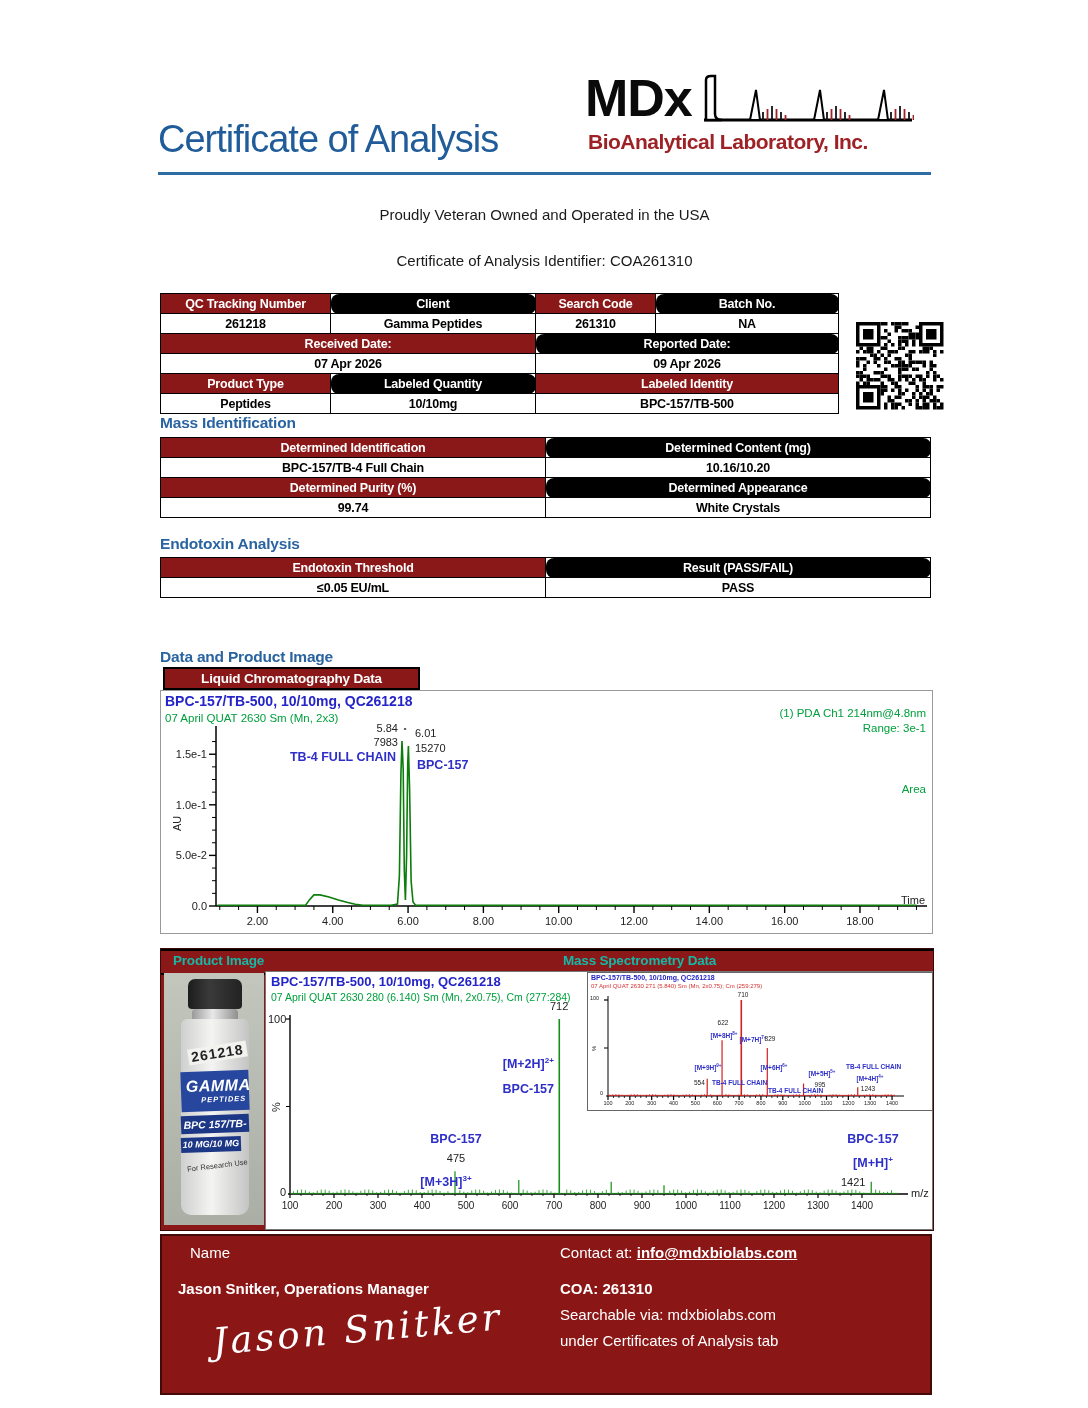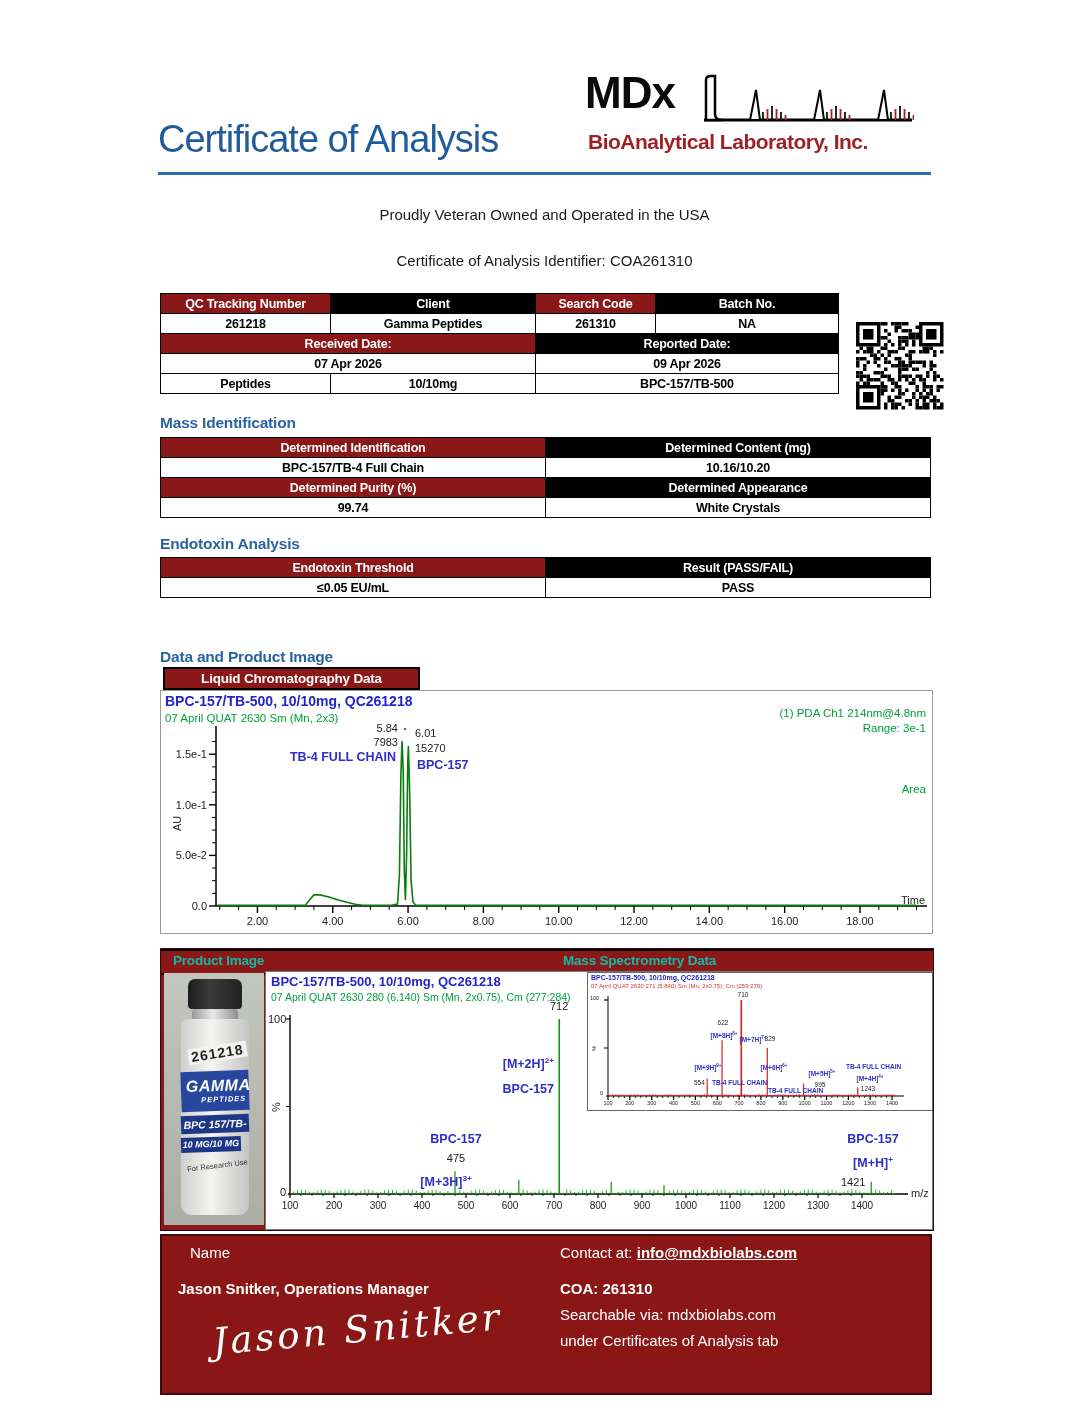--- a/index.html
+++ b/index.html
@@ -2,31 +2,31 @@
 <html><head>
 <meta charset="utf-8">
 <style>
   html,body{margin:0;padding:0;background:#ffffff;}
   body{font-family:"Liberation Sans", sans-serif; color:#111;}
   .page{position:relative;width:1088px;height:1408px;background:#fff;overflow:hidden;}
   .abs{position:absolute;}
 
   
   .doc-title{font-size:38px;color:#1F5C99;letter-spacing:-1px;}
-  .brand-name{font-size:44px;font-weight:bold;color:#0a0a0a;letter-spacing:-1px;}
+  .brand-name{font-size:52px;font-weight:bold;color:#0a0a0a;letter-spacing:-1px;}
   .brand-sub{font-size:21px;font-weight:bold;color:#9E2126;letter-spacing:-0.5px;}
   .hrule{background:#2E6DA4;height:3px;}
   .center-line{font-size:15px;color:#1a1a1a;text-align:center;}
 
   
   table.coa{border-collapse:collapse;table-layout:fixed;}
   table.coa td{border:1.6px solid #000;padding:0 2px;height:19px;text-align:center;
      font-size:12.5px;font-weight:bold;letter-spacing:-0.2px;overflow:hidden;white-space:nowrap;}
   td.hred{background:#8B1818;color:#fff;}
-  td.hblk{background:#000;color:#fff;}
+  td.hblk{background:#000;color:#fff;border-radius:8px;}
   td.val{background:#fff;color:#000;}
 
   .sec-head{font-size:15.5px;font-weight:bold;color:#2A64A0;letter-spacing:-0.2px;}
 
   
   .lc-bar{background:#8B1818;border:2px solid #000;color:#fff;font-weight:bold;
      font-size:13.5px;text-align:center;line-height:19px;letter-spacing:-0.2px;}
   .panel{background:#fff;border:1px solid #9a9a9a;}
   .c-title{font-size:14px;font-weight:bold;color:#2424C8;white-space:nowrap;}
   .c-sub{font-size:11.5px;color:#00A03C;white-space:nowrap;}
@@ -130,20 +130,25 @@
       <td class="val">261310</td>
       <td class="val">NA</td>
     </tr>
     <tr>
       <td class="hred" colspan="2">Received Date:</td>
       <td class="hblk" colspan="2">Reported Date:</td>
     </tr>
     <tr>
       <td class="val" colspan="2">07 Apr 2026</td>
       <td class="val" colspan="2">09 Apr 2026</td>
+    </tr>
+    <tr>
+      <td class="hred">Product Type</td>
+      <td class="hblk">Labeled Quantity</td>
+      <td class="hred" colspan="2">Labeled Identity</td>
     </tr>
     <tr>
       <td class="val">Peptides</td>
       <td class="val">10/10mg</td>
       <td class="val" colspan="2">BPC-157/TB-500</td>
     </tr>
   </tbody>
     </table>
 
   <svg class="abs" style="left:851px;top:317px;" width="97" height="97" id="qr-svg">

